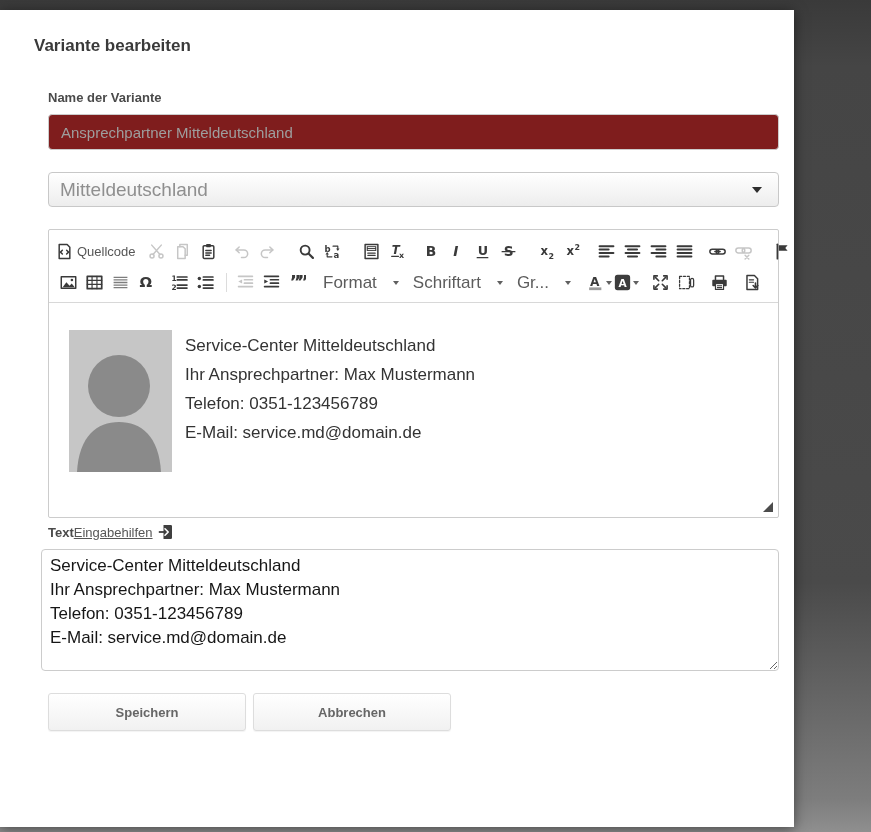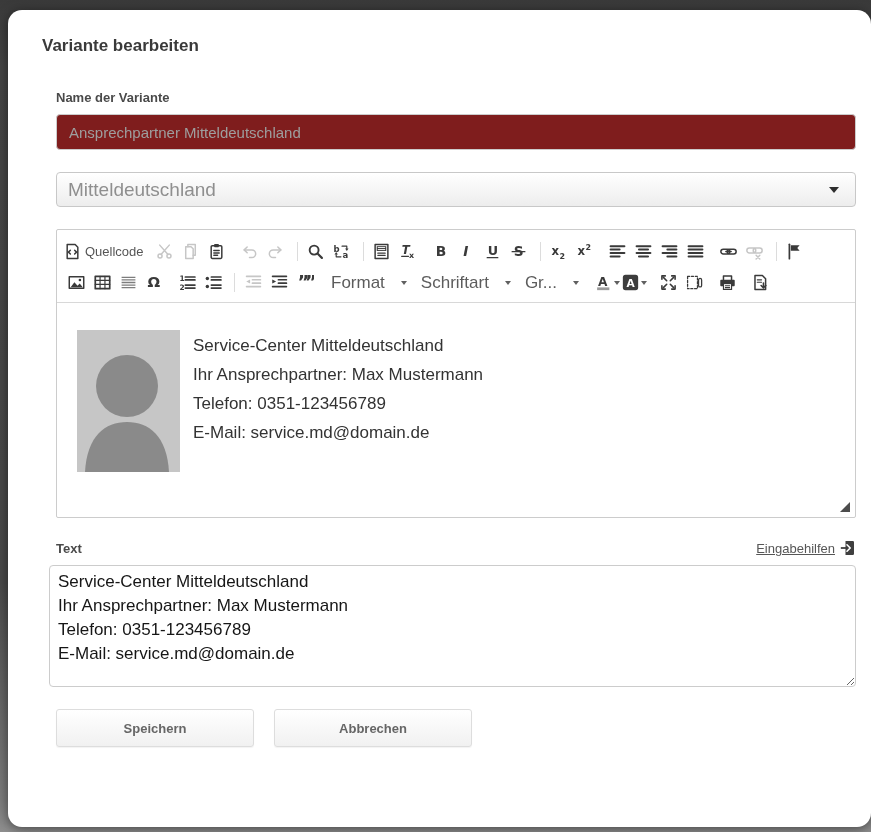--- a/index.html
+++ b/index.html
@@ -2,22 +2,22 @@
 <html><head>
 <meta charset="utf-8">
 <style>
   html,body{margin:0;padding:0;}
   body{
     width:871px;height:832px;overflow:hidden;position:relative;
     background:linear-gradient(180deg,#3a3a3a 0%,#454545 8%,#4a4a4a 70%,#7d7d7d 96%,#8f8f8f 100%);
     font-family:"Liberation Sans",sans-serif;
   }
   .modal{
-    position:absolute;left:8px;top:10px;width:863px;height:817px;box-sizing:border-box;
-    background:#fff;border-radius:14px;box-shadow:0 2px 12px rgba(0,0,0,.5);
+    position:absolute;left:0;top:10px;width:794px;height:817px;box-sizing:border-box;
+    background:#fff;border-radius:0;box-shadow:0 2px 12px rgba(0,0,0,.5);
     padding:26px 15px 0 34px;
   }
   .modal-title{font-size:17px;font-weight:700;color:#3a3a3a;margin:0 0 34px 0;}
   .form{padding-left:14px;}
   .field-label{font-size:13px;font-weight:700;color:#4a4a4a;margin-bottom:9px;}
   .text-input{
     display:block;width:100%;box-sizing:border-box;height:36px;margin-bottom:22px;
     border:1px solid #ccc;border-radius:4px;background:#7f1d1d;
     font-family:"Liberation Sans",sans-serif;font-size:15px;color:#9e9e9e;padding:0 12px;outline:none;
   }
@@ -27,21 +27,21 @@
     -webkit-appearance:none;appearance:none;
     border:1px solid #c8c8c8;border-radius:4px;
     background:linear-gradient(#ffffff,#ededed);
     font-family:"Liberation Sans",sans-serif;font-size:19px;color:#8f8f8f;padding:0 30px 0 11px;outline:none;
   }
   .select-caret{
     position:absolute;right:17px;top:50%;margin-top:-3px;width:0;height:0;pointer-events:none;
     border-left:5px solid transparent;border-right:5px solid transparent;border-top:6px solid #2e2e2e;
   }
   
-  .editor{border:1px solid #ccc;border-radius:2px;margin-bottom:22px;background:#fff;}
+  .editor{border:1px solid #ccc;border-radius:2px;margin-bottom:6px;background:#fff;}
   .toolbar{padding:6px 6px 4px;border-bottom:1px solid #d8d8d8;}
   .tb-row{display:flex;align-items:center;height:31px;}
   .tb-group{display:flex;align-items:center;margin-right:7px;}
   .tb-btn{display:flex;align-items:center;justify-content:center;min-width:24px;height:24px;padding:0 1px;cursor:pointer;}
   .tb-btn svg{width:17px;height:17px;display:block;}
   .tb-sep{width:1px;height:19px;background:#dcdcdc;margin:0 5px 0 1px;}
   .tb-src-label{font-size:13px;color:#565656;margin-left:4px;}
   .tb-dd{display:flex;align-items:center;cursor:pointer;padding:0 8px 0 6px;height:24px;}
   .tb-dd-label{font-size:17px;color:#5c5c5c;margin-right:16px;white-space:nowrap;}
   .dd-caret{width:0;height:0;border-left:3.5px solid transparent;border-right:3.5px solid transparent;border-top:4.5px solid #606060;}
@@ -51,29 +51,29 @@
   .icf{fill:#3a3a3a;stroke:none;}
   .ict{fill:#3a3a3a;stroke:none;font-weight:bold;font-family:"DejaVu Sans",sans-serif;}
   .dis .ic{stroke:#c6c6c6;} .dis .icf{fill:#c6c6c6;}
   .ed-content{height:186px;box-sizing:border-box;padding:27px 20px 0;display:flex;overflow:hidden;}
   .ph-img{width:103px;height:142px;background:#c6c6c6;flex:none;overflow:hidden;}
   .ed-text{margin-left:13px;padding-top:1px;font-family:"Liberation Sans",sans-serif;font-size:17px;color:#333;line-height:29px;}
   .ed-statusbar{height:28px;position:relative;}
   .resize-handle{position:absolute;right:5px;bottom:5px;width:0;height:0;
     border-bottom:10px solid #4c4c4c;border-left:10px solid transparent;cursor:se-resize;}
   
-  .text-row{display:flex;justify-content:space-between;align-items:center;margin-bottom:9px;}
+  .text-row{display:flex;justify-content:flex-start;align-items:center;margin-bottom:9px;}
   .helper-link{display:flex;align-items:center;font-size:13px;color:#565656;cursor:pointer;text-decoration:underline;}
   .helper-link svg{width:16px;height:16px;margin-left:5px;display:block;}
   .plain-textarea{
     display:block;width:calc(100% + 7px);margin-left:-7px;height:122px;box-sizing:border-box;margin-bottom:22px;
     border:1px solid #ccc;border-radius:4px;padding:4px 8px;outline:none;
     font-family:"Liberation Sans",sans-serif;font-size:17px;line-height:24px;color:#161616;resize:both;
   }
-  .buttons{display:flex;gap:20px;}
+  .buttons{display:flex;gap:7px;}
   .btn{
     width:198px;height:38px;border:1px solid #ddd;border-radius:3px;cursor:pointer;
     background:linear-gradient(#ffffff,#f1f1f1);
     font-family:"Liberation Sans",sans-serif;font-size:13px;font-weight:700;color:#666;
     box-shadow:0 1px 1px rgba(0,0,0,.05);
   }
 </style>
 </head>
 <body>
 

